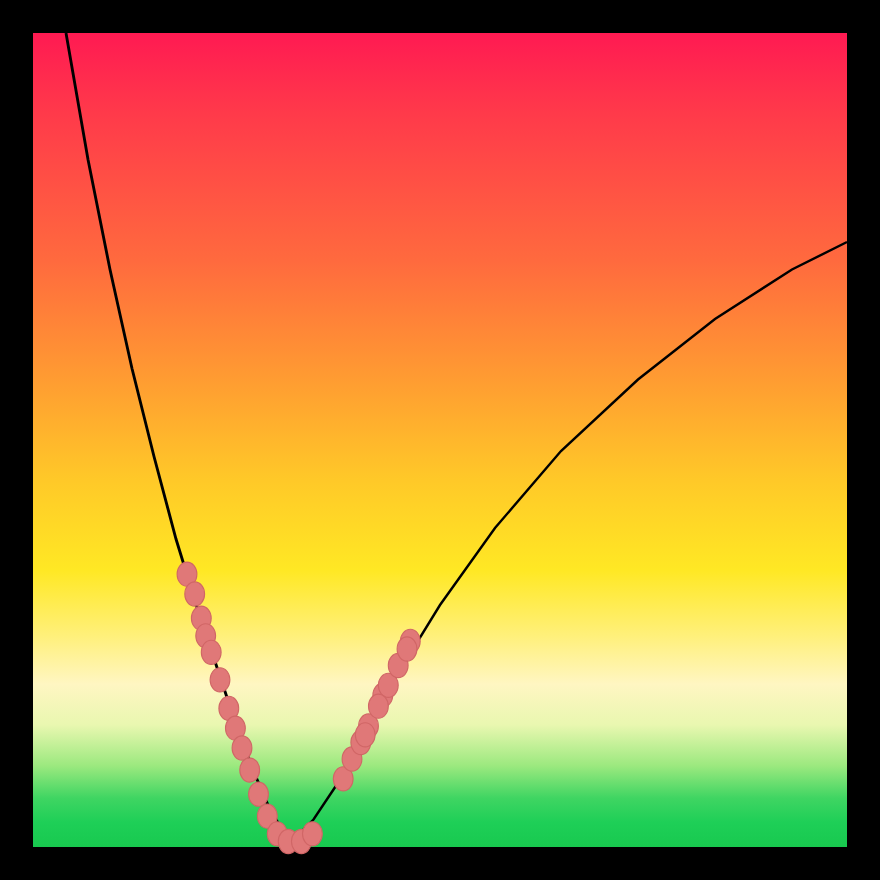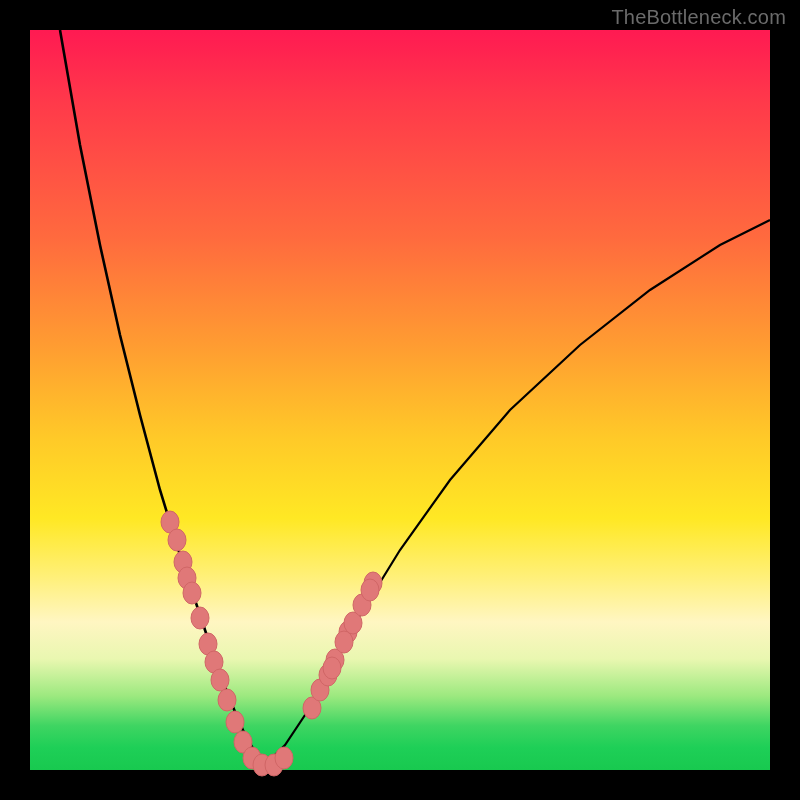--- a/index.html
+++ b/index.html
@@ -104,15 +104,14 @@
           <ellipse cx="332" cy="575" rx="9" ry="11" class="dot"></ellipse>
           <ellipse cx="343" cy="553" rx="9" ry="11" class="dot"></ellipse>
           <ellipse cx="340" cy="560" rx="9" ry="11" class="dot"></ellipse>
           <ellipse cx="314" cy="612" rx="9" ry="11" class="dot"></ellipse>
           <ellipse cx="302" cy="638" rx="9" ry="11" class="dot"></ellipse>
         </g>
     </svg>
 
   </div>
 
-  <div class="watermark">TheBottleneck.com</div>
 
 </div>
 
 </body></html>

